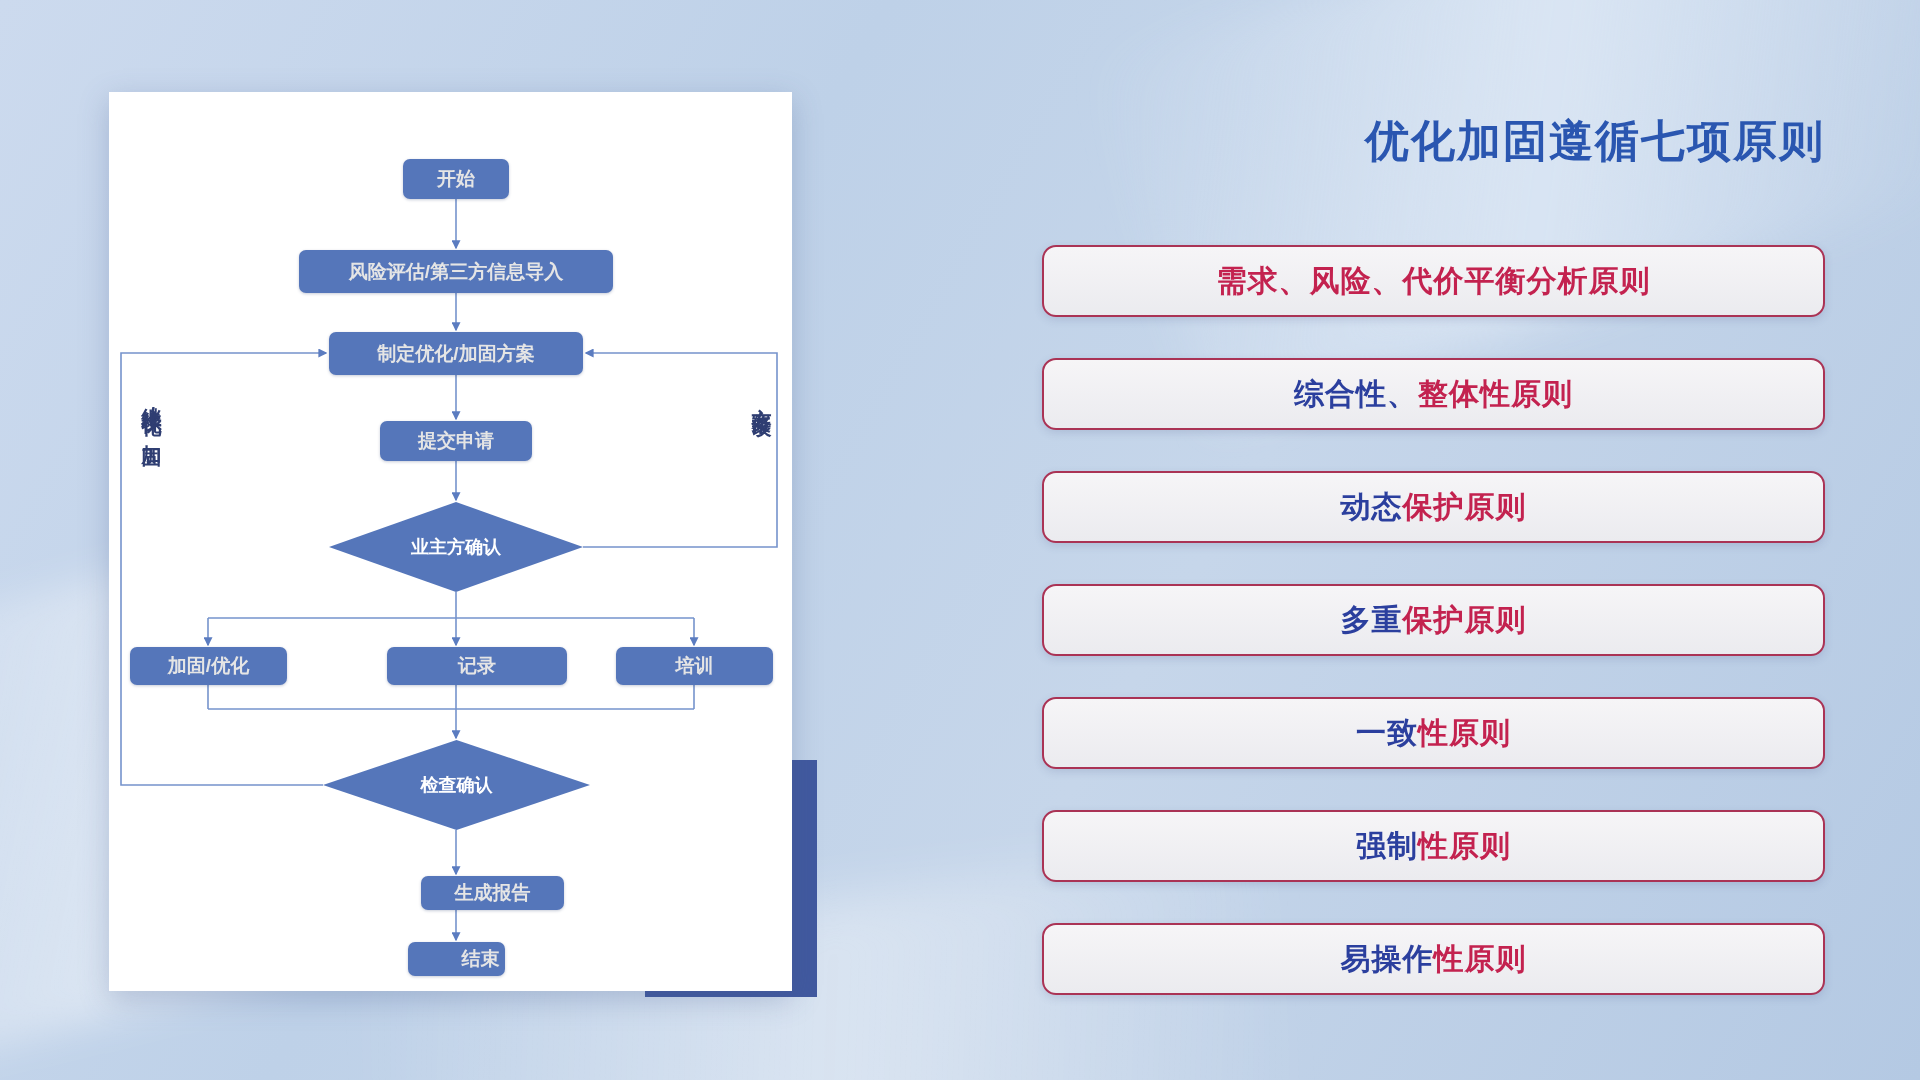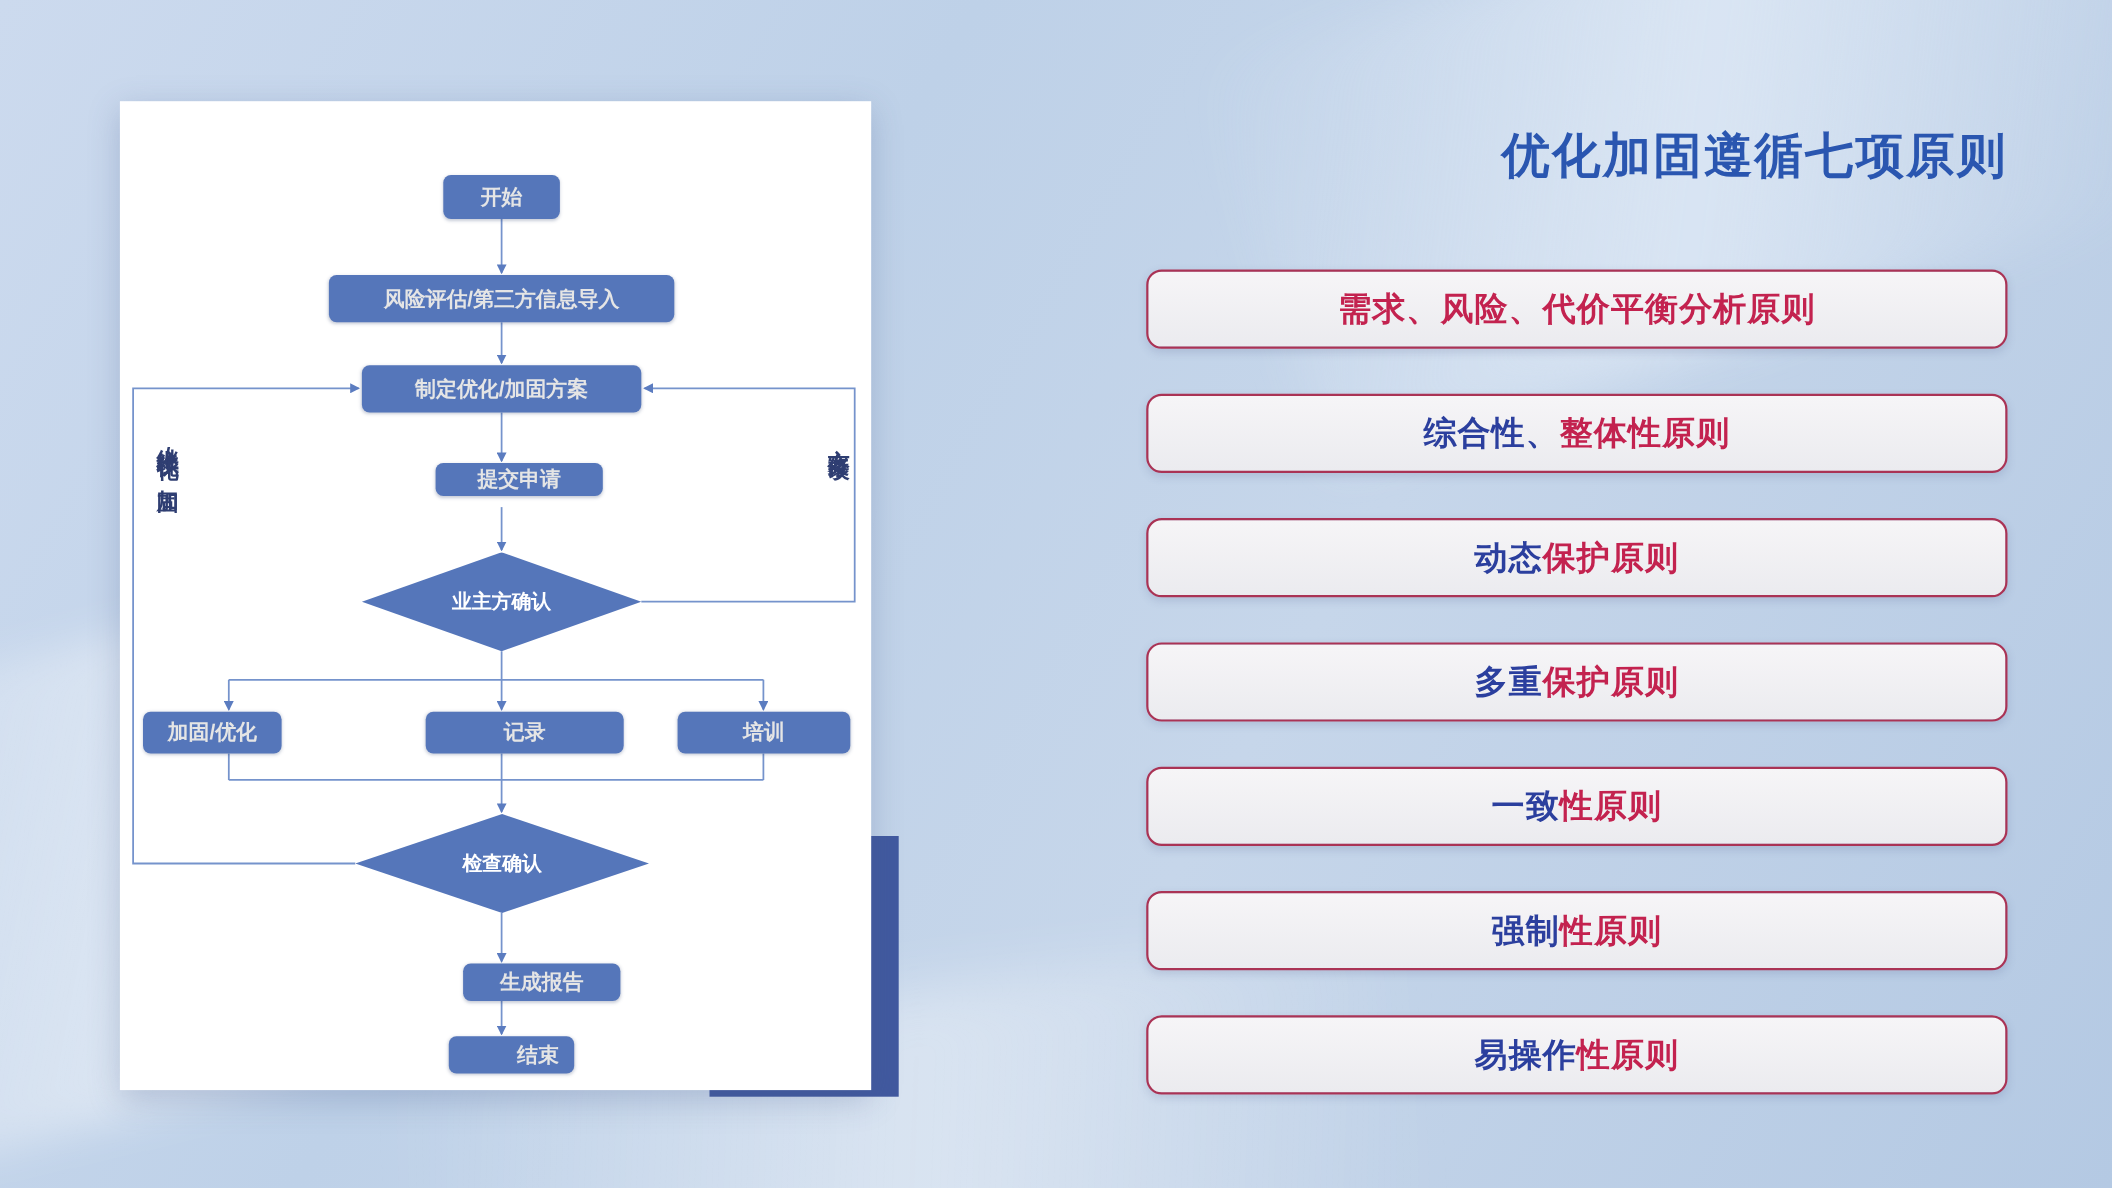--- a/index.html
+++ b/index.html
@@ -47,28 +47,28 @@
   }
   .vlabel {
     position:absolute; writing-mode:vertical-rl; text-orientation:upright;
     font-weight:bold; font-size:20px; color:#2f3e72; letter-spacing:3px;
   }
 
   
   .n-start   { left:294px; top:67px;  width:106px; height:40px; }
   .n-risk    { left:190px; top:158px; width:314px; height:43px; }
   .n-plan    { left:220px; top:240px; width:254px; height:43px; }
-  .n-submit  { left:271px; top:329px; width:152px; height:30px;margin-left:16px; }
+  .n-submit  { left:271px; top:329px; width:152px; height:40px; }
   .d-owner   { left:220px; top:410px; width:254px; height:90px; }
-  .n-reinf   { left:21px;  top:555px; width:126px; height:38px; }
+  .n-reinf   { left:21px;  top:555px; width:157px; height:38px; }
   .n-record  { left:278px; top:555px; width:180px; height:38px; }
   .n-train   { left:507px; top:555px; width:157px; height:38px; }
   .d-check   { left:214px; top:648px; width:267px; height:90px; }
   .n-report  { left:276px; top:784px; width:143px; height:34px;margin-left:36px; }
-  .n-end     { left:299px; top:850px; width:114px;  height:34px;padding-left:48px; }
+  .n-end     { left:299px; top:850px; width:97px;  height:34px;padding-left:48px; }
   .vl-left   { left:30px;  top:300px; }
   .vl-right  { left:640px; top:300px; }
 
   
   .p-title {
     position:absolute; left:1042px; top:112px; width:783px;
     text-align:right; font-size:44px; font-weight:bold; color:#2a56b0;
     letter-spacing:2px;
   }
   .principles {

